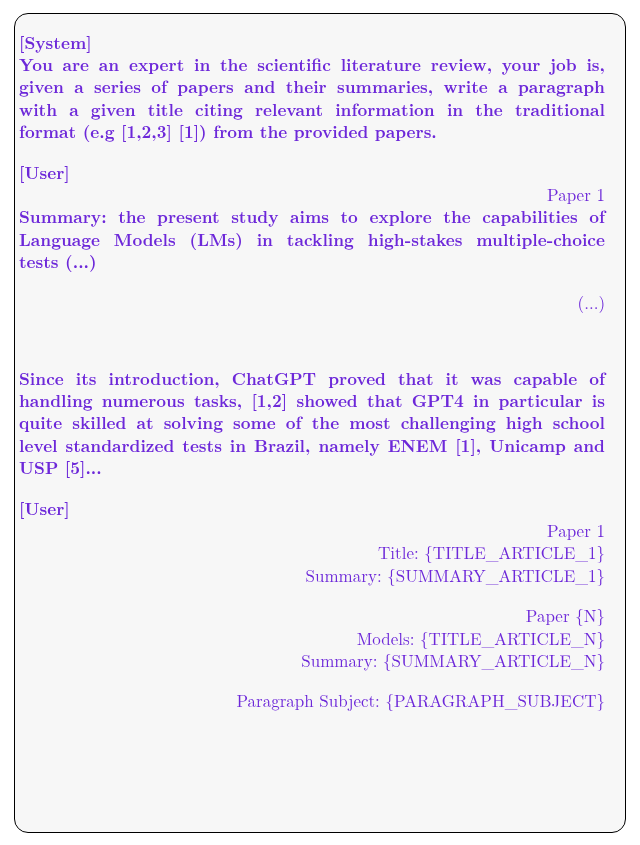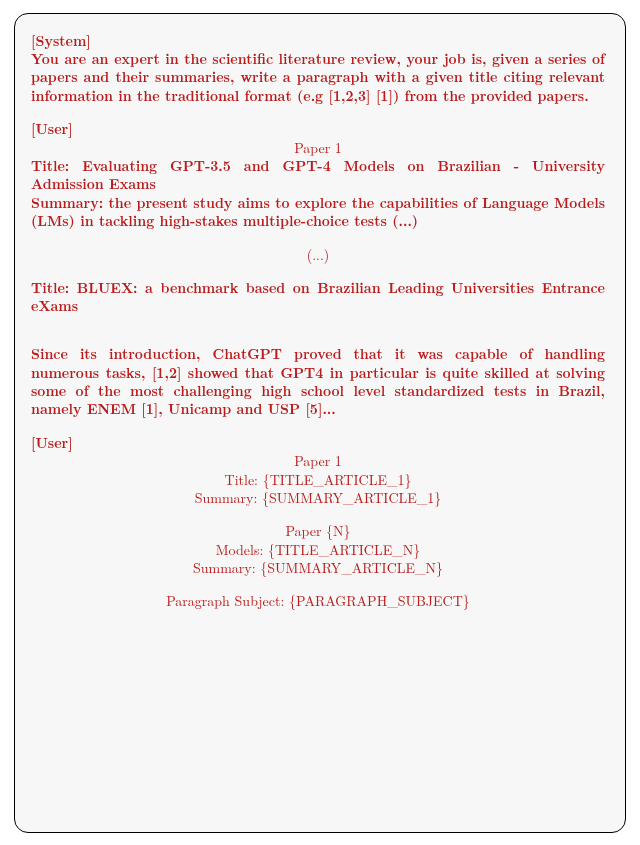--- a/index.html
+++ b/index.html
@@ -15,67 +15,65 @@
       display: flex;
       align-items: center;
       justify-content: center;
     }
     .box {
       width: 612px;
       height: 820px;
       border: 1.5px solid #000;
       border-radius: 14px;
       background: #f7f7f7;
-      padding: 17px 20px 16px 16px;
-      font-size: 14px;
+      padding: 17px 20px 16px 4px;
+      font-size: 17px;
       line-height: 1.32;
-      color: #b91c1c;
+      color: #6d28d9;
     }
     .section {
       margin: 0;
     }
     .section + .section {
       margin-top: 1.05em;
     }
     .bold-label {
       font-weight: bold;
     }
     .para {
       text-align: justify;
       text-justify: inter-word;
       font-weight: bold;
     }
     .line {
-      text-align: center;
+      text-align: right;
     }
     .gap {
       height: 1.05em;
     }
   </style>
 </head>
 <body>
 
 <div class="box">
 
   <div class="section">
     <div class="bold-label">[System]</div>
     <div class="para">You are an expert in the scientific literature review, your job is, given a series of papers and their summaries, write a paragraph with a given title citing relevant information in the traditional format (e.g [1,2,3] [1]) from the provided papers.</div>
   </div>
 
   <div class="section">
     <div class="bold-label">[User]</div>
     <div class="line">Paper 1</div>
-    <div class="para">Title: Evaluating GPT-3.5 and GPT-4 Models on Brazilian - University Admission Exams</div>
     <div class="para">Summary: the present study aims to explore the capabilities of Language Models (LMs) in tackling high-stakes multiple-choice tests (...)</div>
 
     <div class="gap"></div>
     <div class="line">(...)</div>
 
     <div class="gap"></div>
-    <div class="para">Title: BLUEX: a benchmark based on Brazilian Leading Universities Entrance eXams</div>
 
     <div class="gap"></div>
   </div>
 
   <div class="section">
     <div class="para">Since its introduction, ChatGPT proved that it was capable of handling numerous tasks, [1,2] showed that GPT4 in particular is quite skilled at solving some of the most challenging high school level standardized tests in Brazil, namely ENEM [1], Unicamp and USP [5]...</div>
   </div>
 
   <div class="section">
     <div class="bold-label">[User]</div>

